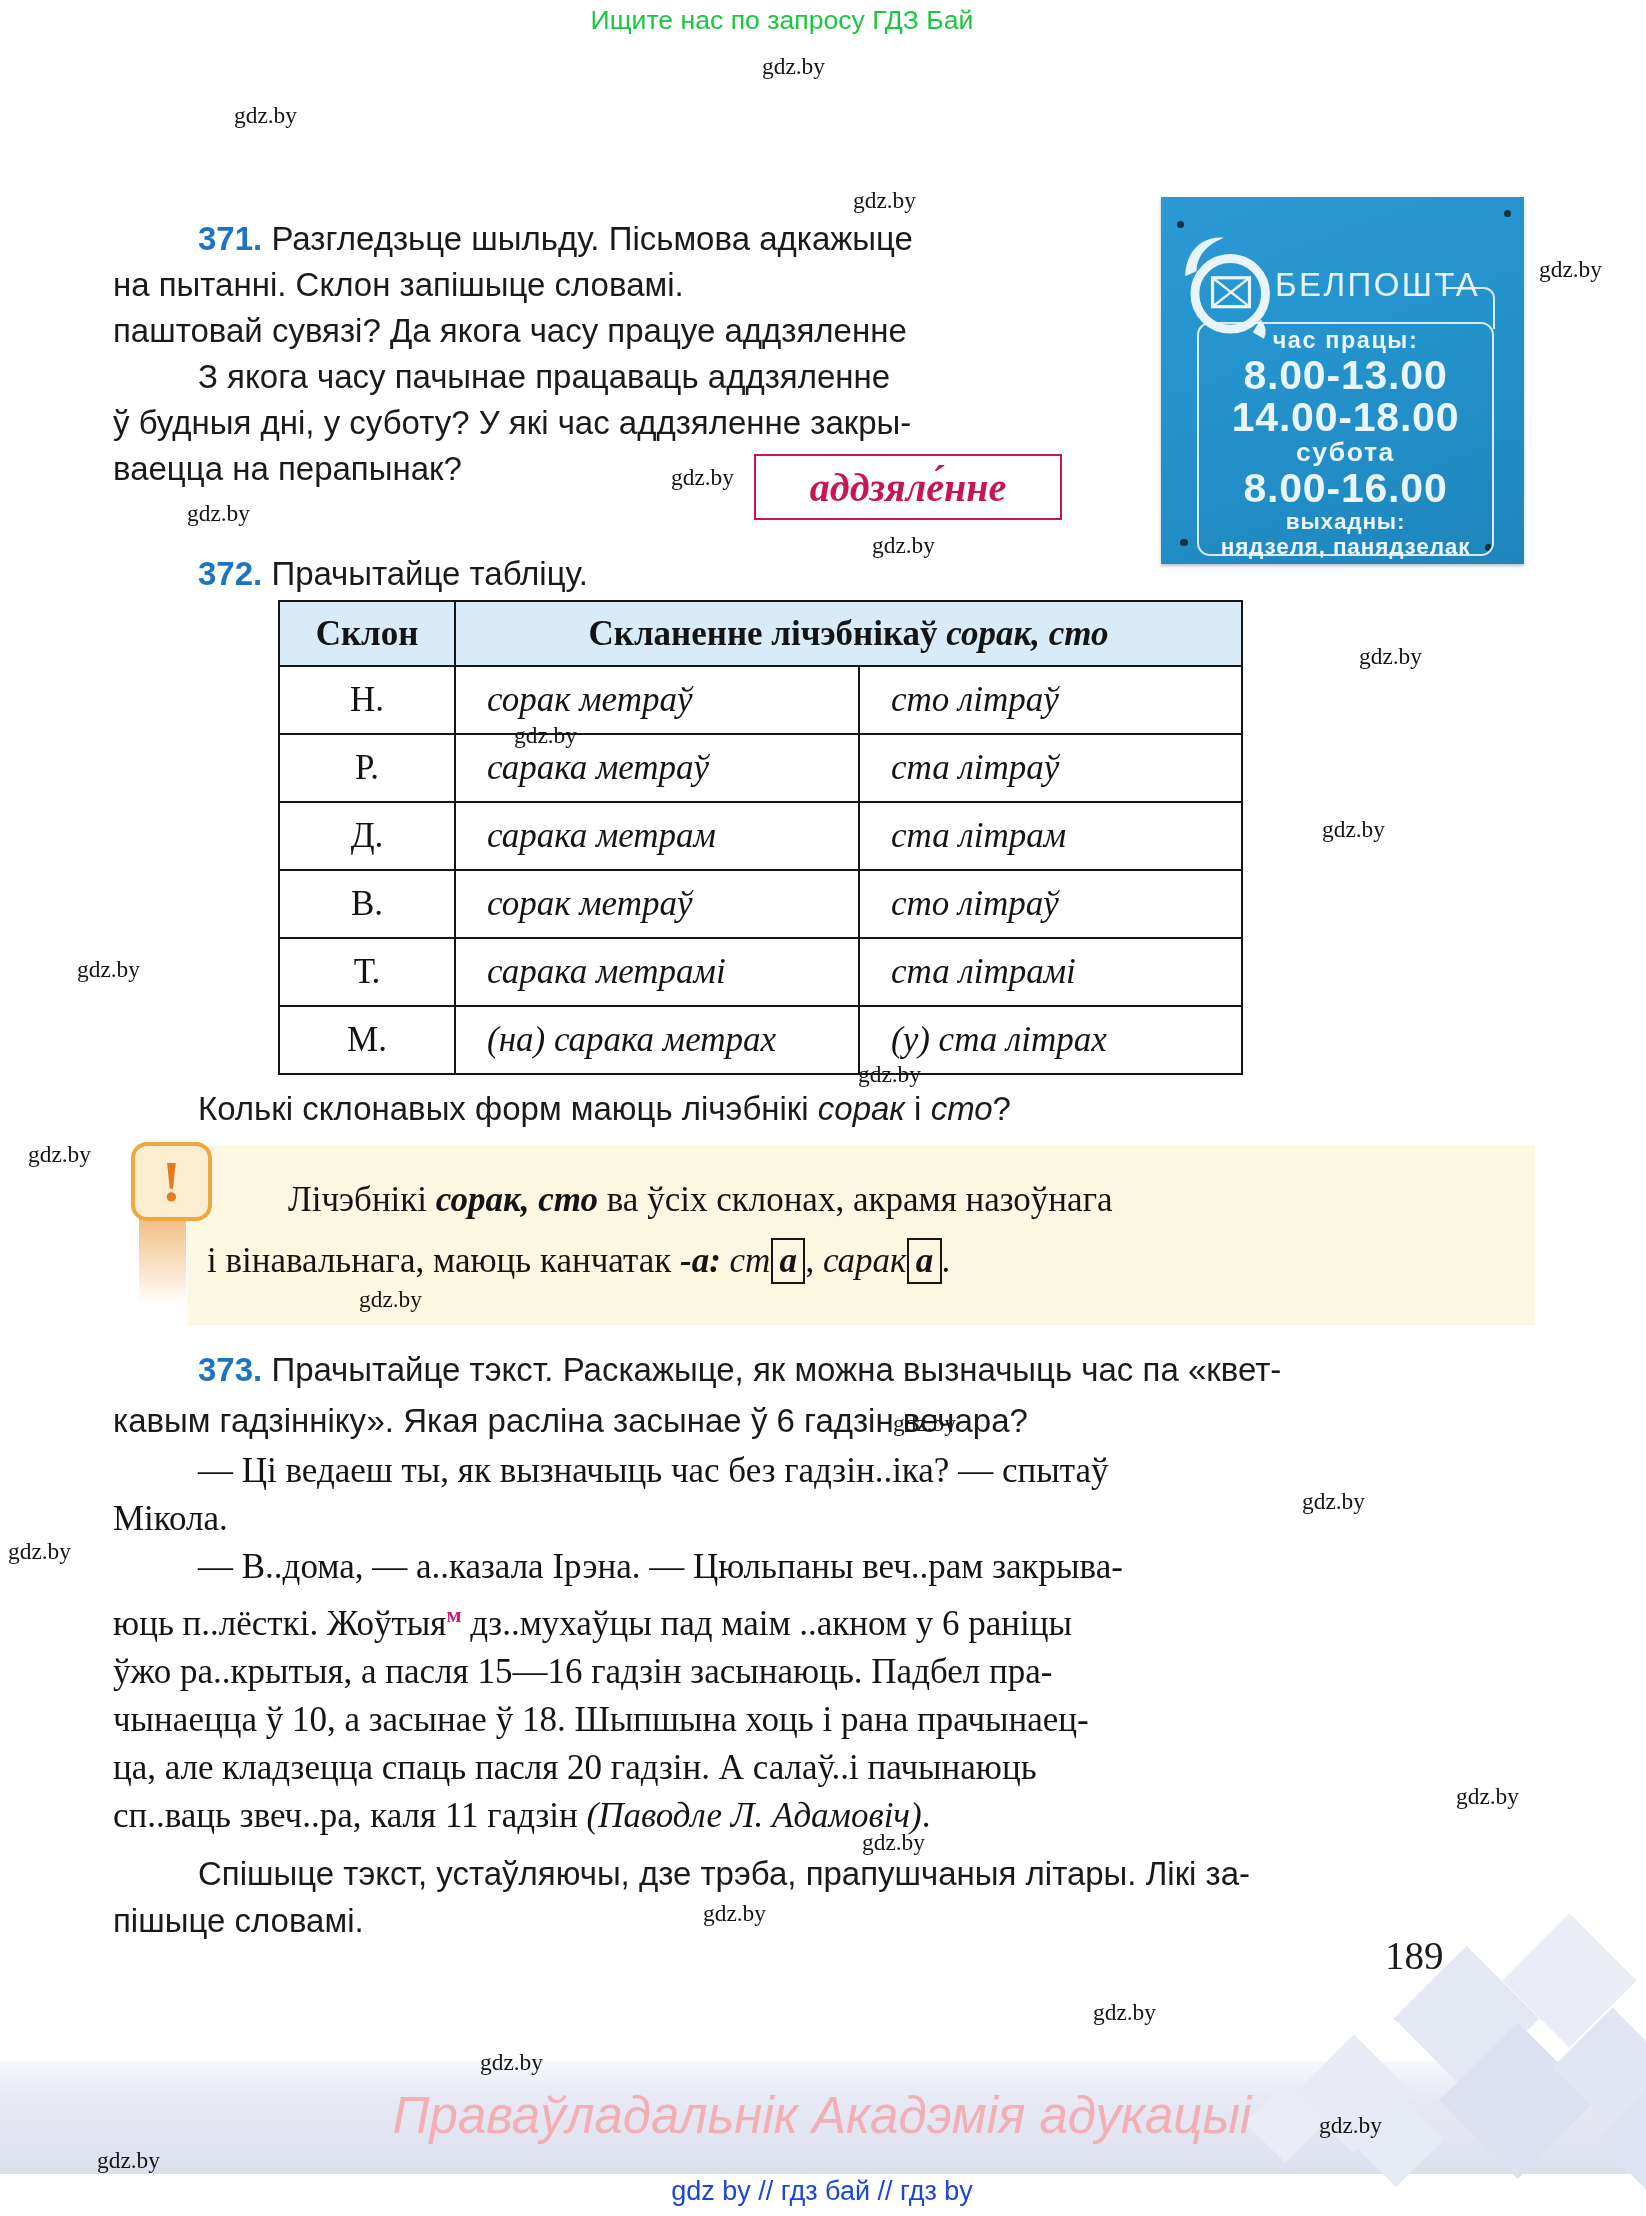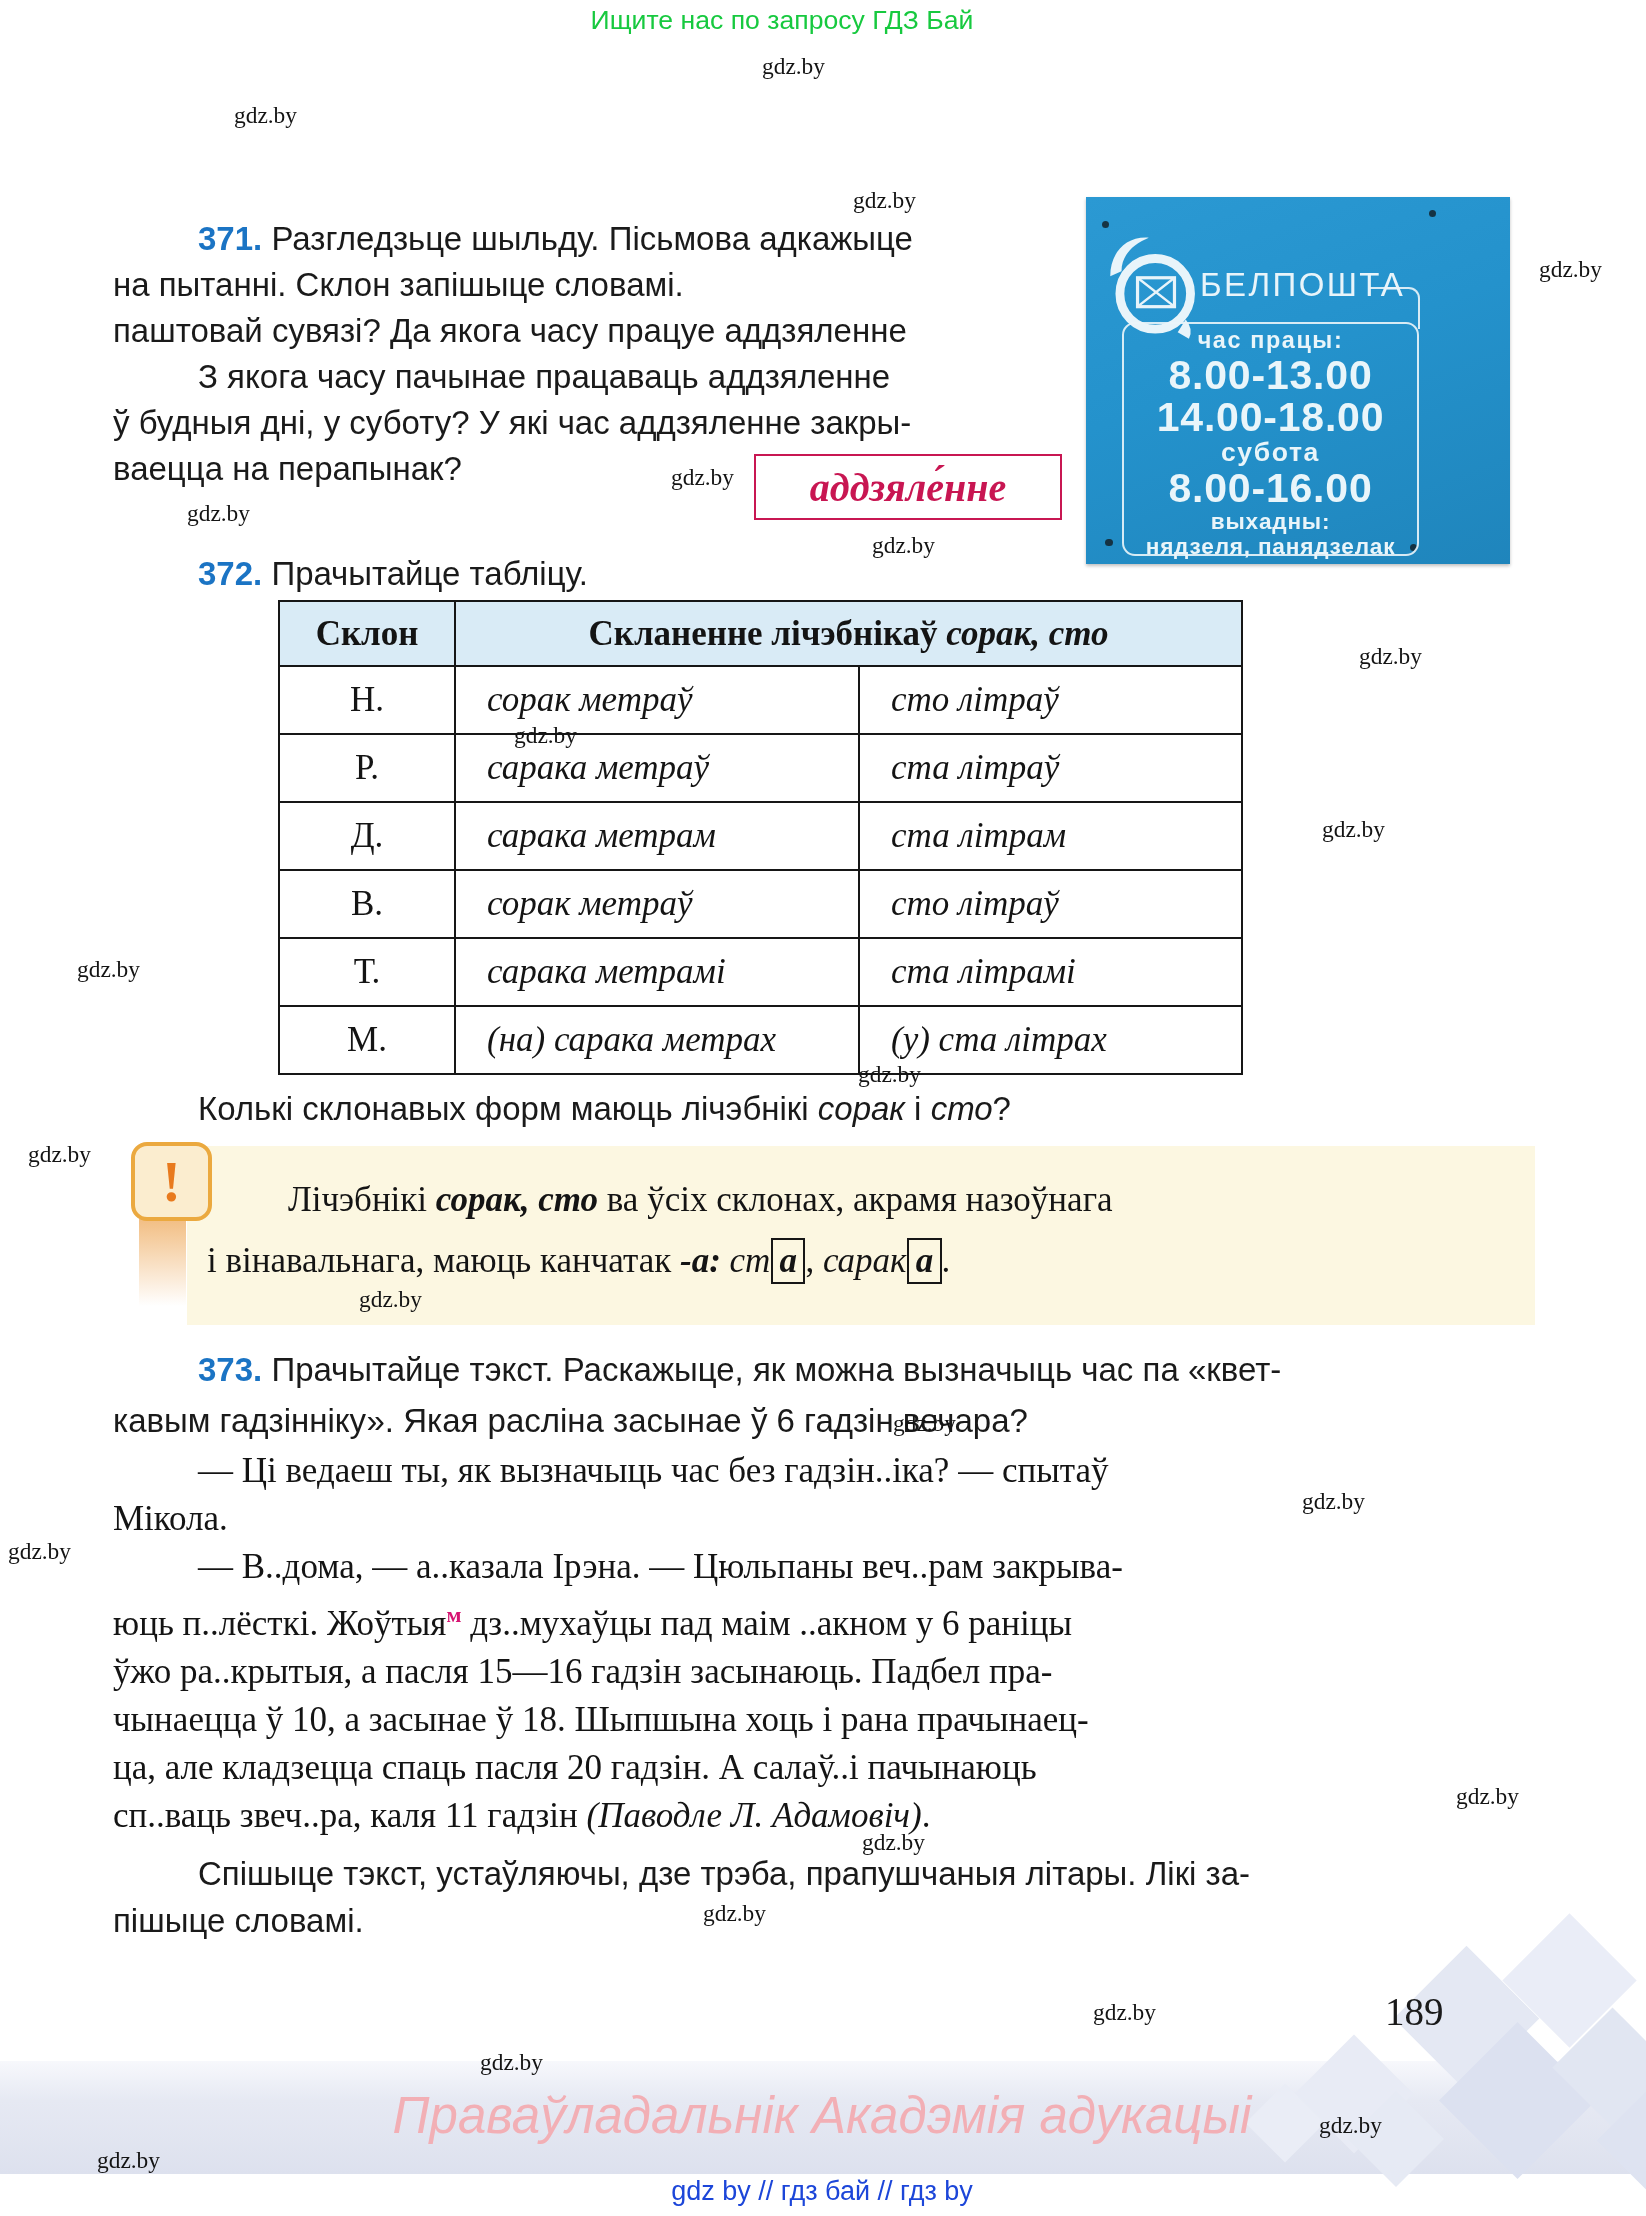--- a/index.html
+++ b/index.html
@@ -39,21 +39,21 @@
     position:absolute; left:754px; top:454px; width:308px; height:66px;
     border:2.4px solid #C81652; display:flex; align-items:center; justify-content:center;
   }
   .vocab-box span {
     font-family:"Liberation Serif",serif; font-style:italic; font-weight:bold;
     font-size:40px; color:#C81652; white-space:nowrap;
   }
 
   
   .sign {
-    position:absolute; left:1086px; top:197px; width:424px; height:367px;
+    position:absolute; left:1161px; top:197px; width:363px; height:367px;
     background:linear-gradient(160deg,#2B99D3 0%,#2492CC 45%,#1F85BC 100%);
     box-shadow:0 1.6px 3.2px rgba(0,0,0,.25);
   }
   .sign .screw { position:absolute; width:7.3px; height:7.3px; border-radius:50%; background:#13222b; opacity:.85; }
   .screw.s1{left:16px;top:24px;} .screw.s2{left:343px;top:13px;} .screw.s3{left:19.3px;top:342px;} .screw.s4{left:324px;top:347px;}
   .sign-logo { position:absolute; left:16px; top:31px; width:100px; height:114px; }
   .sign-brand {
     position:absolute; left:114px; top:69px; font-family:"Liberation Sans",sans-serif;
     font-size:33px; letter-spacing:2.4px; color:#E8F4FA; white-space:nowrap;
   }
@@ -117,21 +117,21 @@
     position:absolute; top:1447px; left:113px; line-height:48px;
     font-family:"Liberation Serif",serif; font-size:35px; color:#141414;
   }
   .ex373-body .line { white-space:nowrap; }
   .ex373-body .src { font-style:italic; }
   sup.morph { color:#D61472; font-weight:bold; font-size:22px; vertical-align:super; }
   .ex373-closing { top:1850px; left:113px; line-height:47px; }
 
   
   .page-number {
-    position:absolute; left:1385px; top:1989px; font-family:"Liberation Serif",serif;
+    position:absolute; left:1385px; top:1933px; font-family:"Liberation Serif",serif;
     font-size:39px; color:#1a1a1a; z-index:12;
   }
   .footer-band {
     position:absolute; left:0; top:2061px; width:1647px; height:113px;
     background:linear-gradient(#F7F8FC 0%, #E6E9F3 35%, #DDE1EE 100%); z-index:4;
   }
   .copyright {
     position:absolute; left:822px; top:2086px; transform:translateX(-50%);
     font-family:"Liberation Sans",sans-serif; font-style:italic; font-size:51px;
     color:#F2AFB5; white-space:nowrap; z-index:8;

